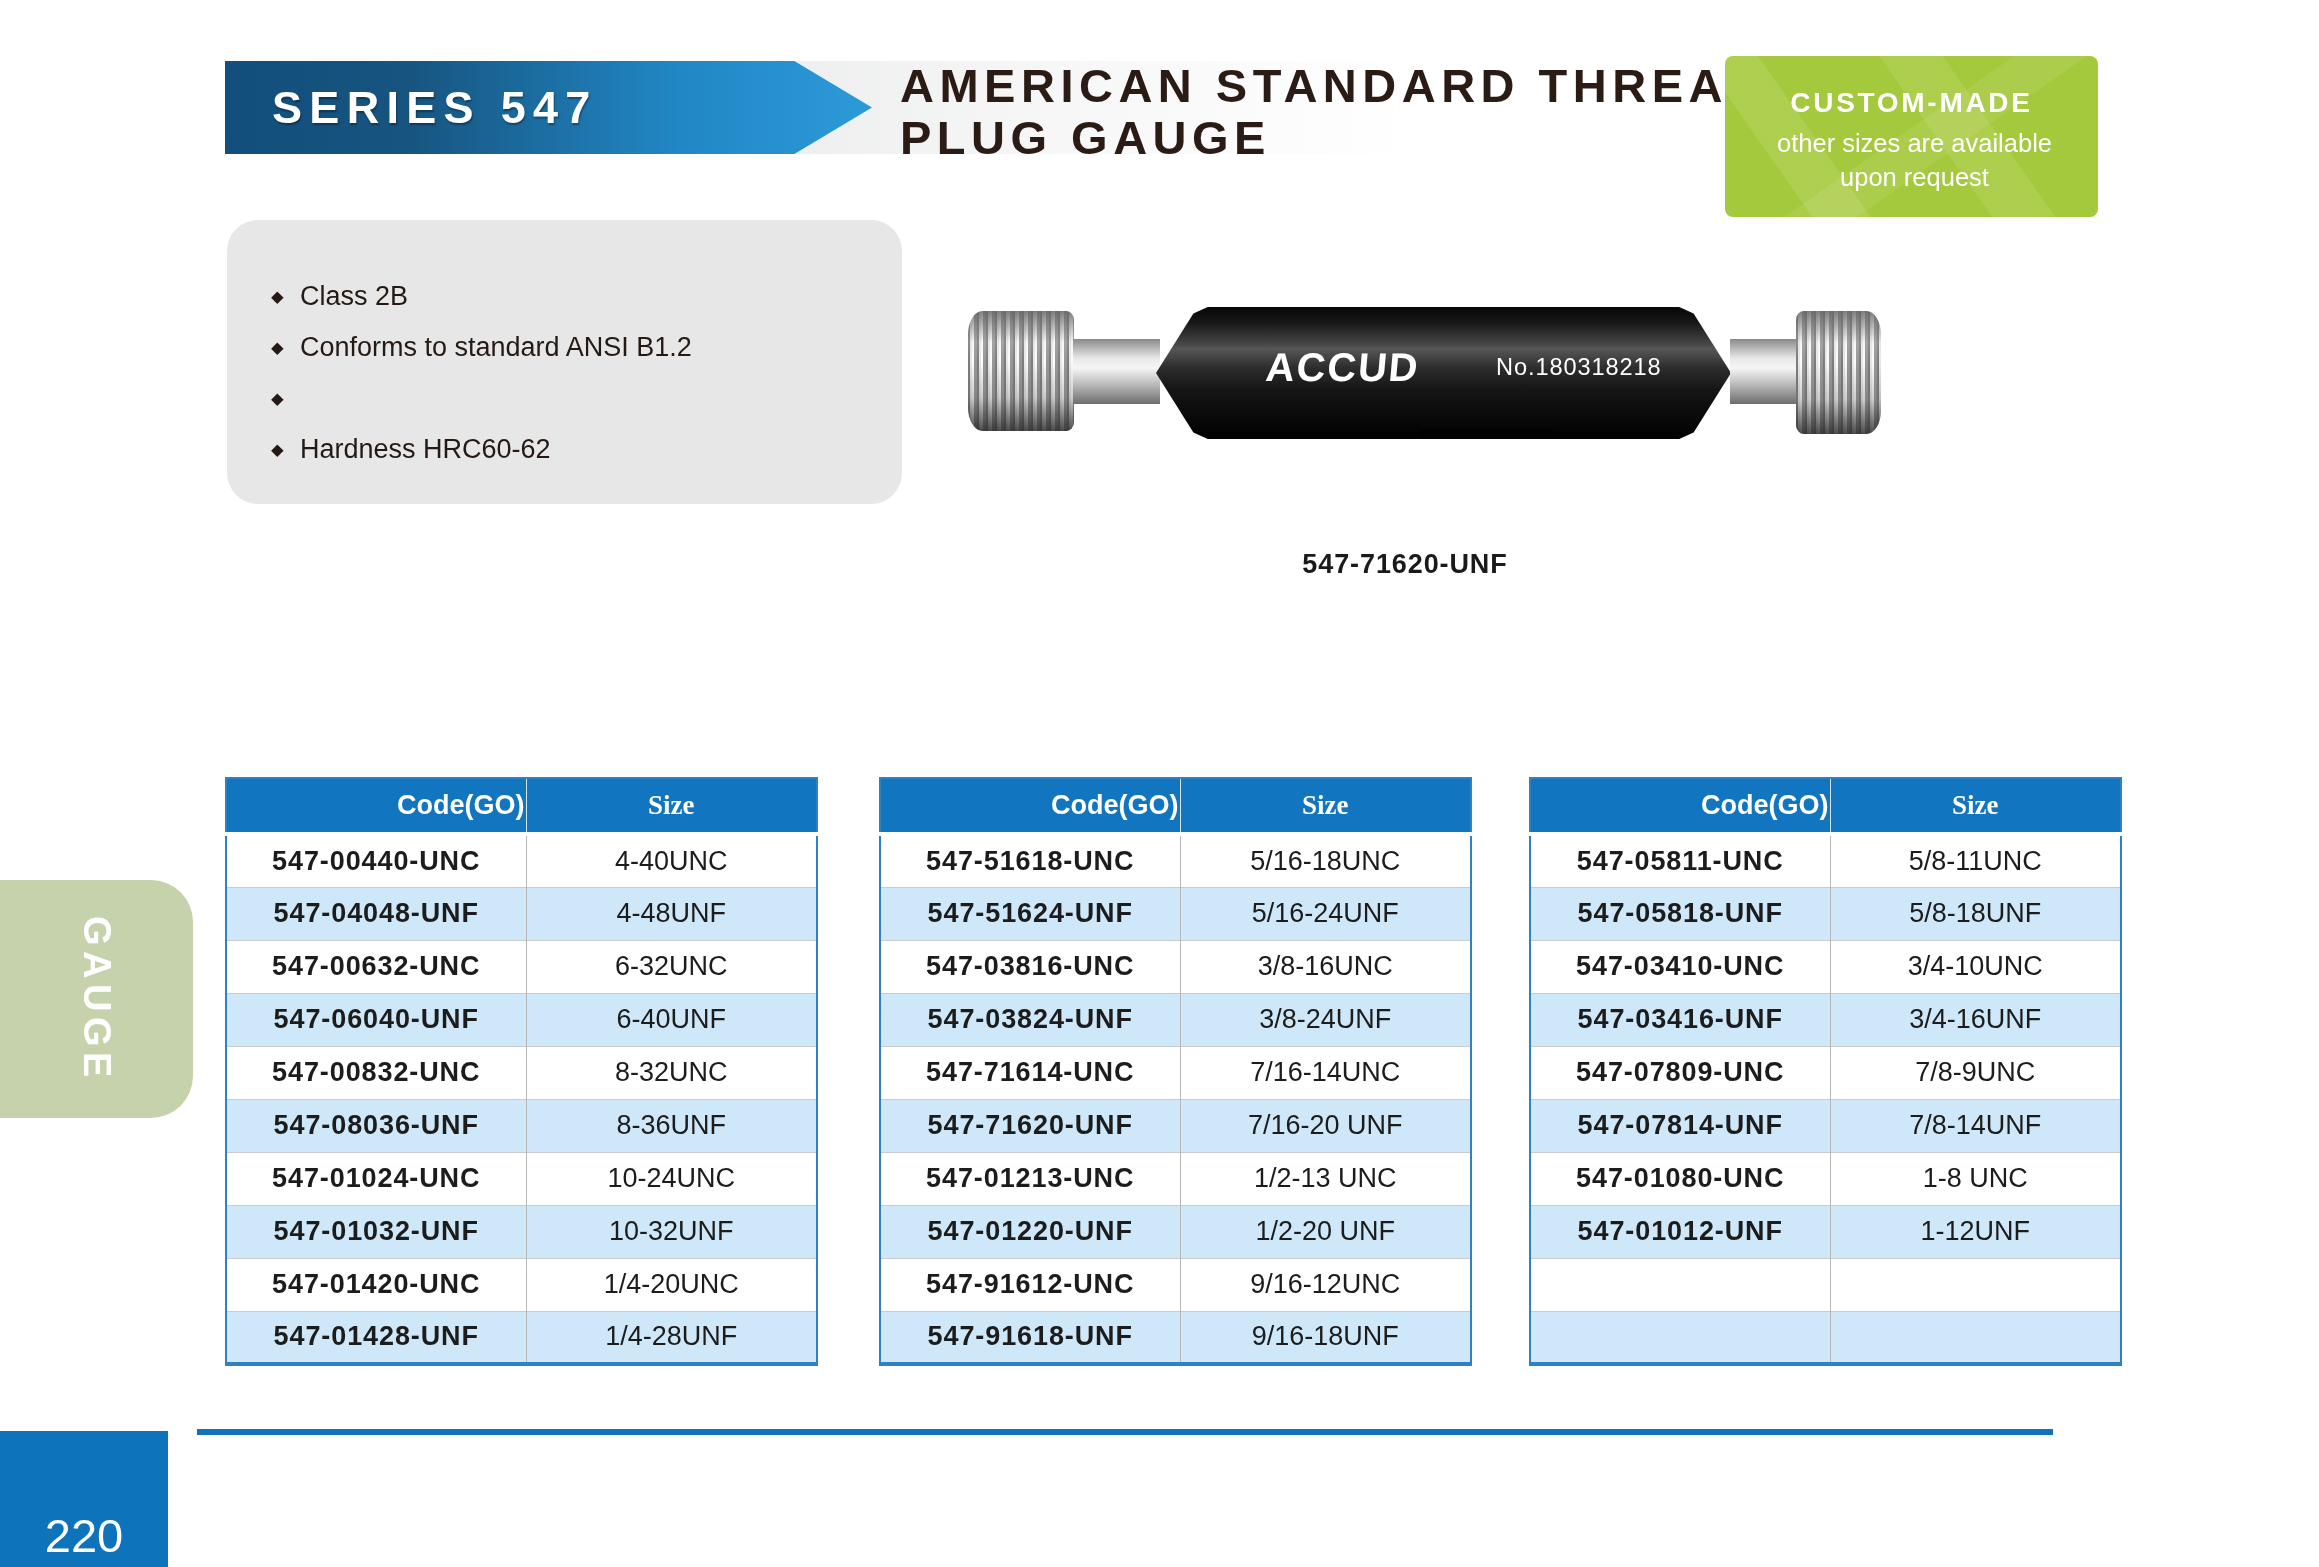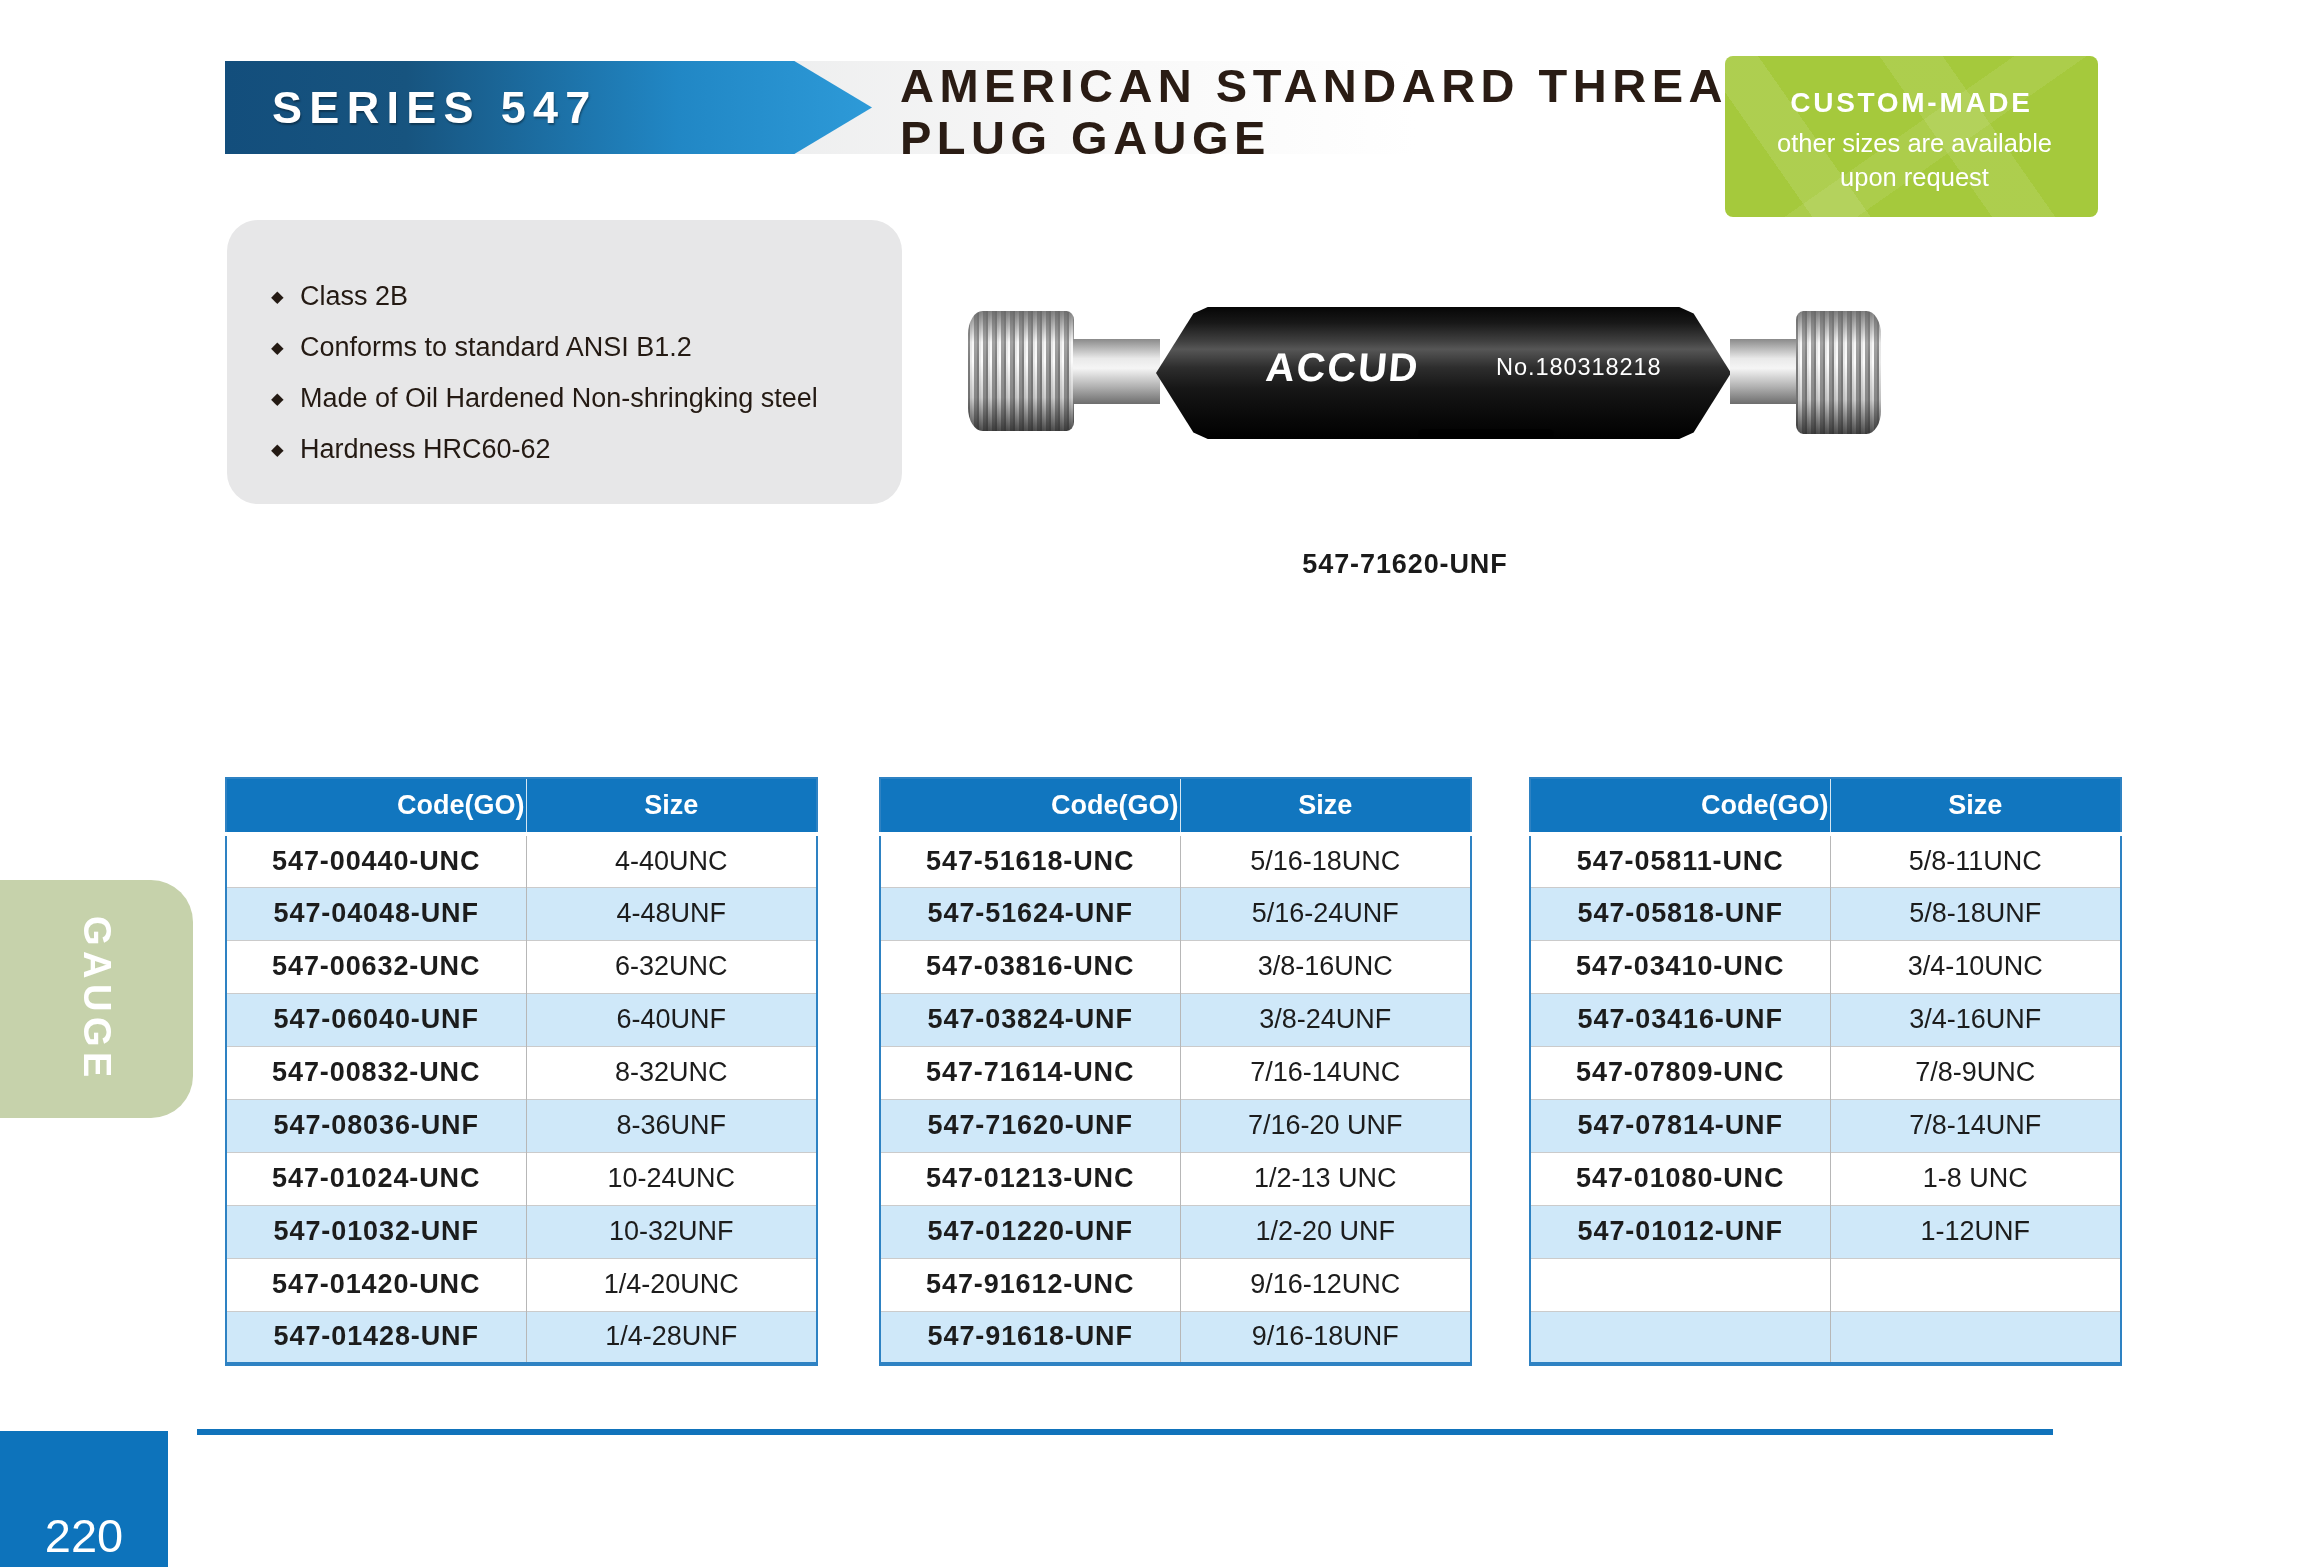--- a/index.html
+++ b/index.html
@@ -59,21 +59,21 @@
       color:#1a1a1a;font-size:27px;font-weight:bold;letter-spacing:0.9px;}
 
   
   .gtable{position:absolute;top:748px;border-collapse:collapse;table-layout:fixed;width:591px;
       background:#fff;border:2.7px solid #2e82c3;border-bottom-width:4.5px;}
   .gtable col.c-code{width:300px;}
   .gtable col.c-size{width:291px;}
   .gtable th{background:#1176bf;color:#fff;font-size:27px;font-weight:bold;height:56px;
       border-bottom:4.5px solid #ffffff;box-sizing:border-box;}
   .gtable th.col-code{text-align:right;padding-left:25.5px;border-right:1.8px solid #d5e6f2;}
-  .gtable th.col-size{text-align:center;}
+  .gtable th.col-size{text-align:center;font-family:Liberation Serif, serif;}
   .gtable td{height:53px;font-size:27px;color:#1c1c1c;text-align:center;box-sizing:border-box;
       border-top:1.8px solid #cbcbcb;}
   .gtable td.col-code{font-weight:bold;letter-spacing:0.9px;border-right:1.8px solid #b7b7b7;}
   .gtable tbody tr:nth-child(even) td{background:#cfe8f9;}
   .gtable tbody tr:first-child td{border-top:none;}
   #table-0{left:225px;} #table-1{left:879px;} #table-2{left:1529px;}
 
   
   .side-tab{position:absolute;left:0;top:851px;width:193px;height:238px;background:#c6d2ab;
       border-radius:0 42px 42px 0;display:flex;align-items:center;justify-content:center;}
@@ -107,21 +107,20 @@
     <div class="item">
       <span class="diamond">◆</span>
       <span>Class 2B</span>
     </div>
     <div class="item">
       <span class="diamond">◆</span>
       <span>Conforms to standard ANSI B1.2</span>
     </div>
     <div class="item">
       <span class="diamond">◆</span>
-      <span>Made of Oil Hardened Non-shringking steel</span>
     </div>
     <div class="item">
       <span class="diamond">◆</span>
       <span>Hardness HRC60-62</span>
     </div>
   </div>
 
   <div>
     <div class="thread thread-left"></div>
     <div class="neck neck-left"></div>

